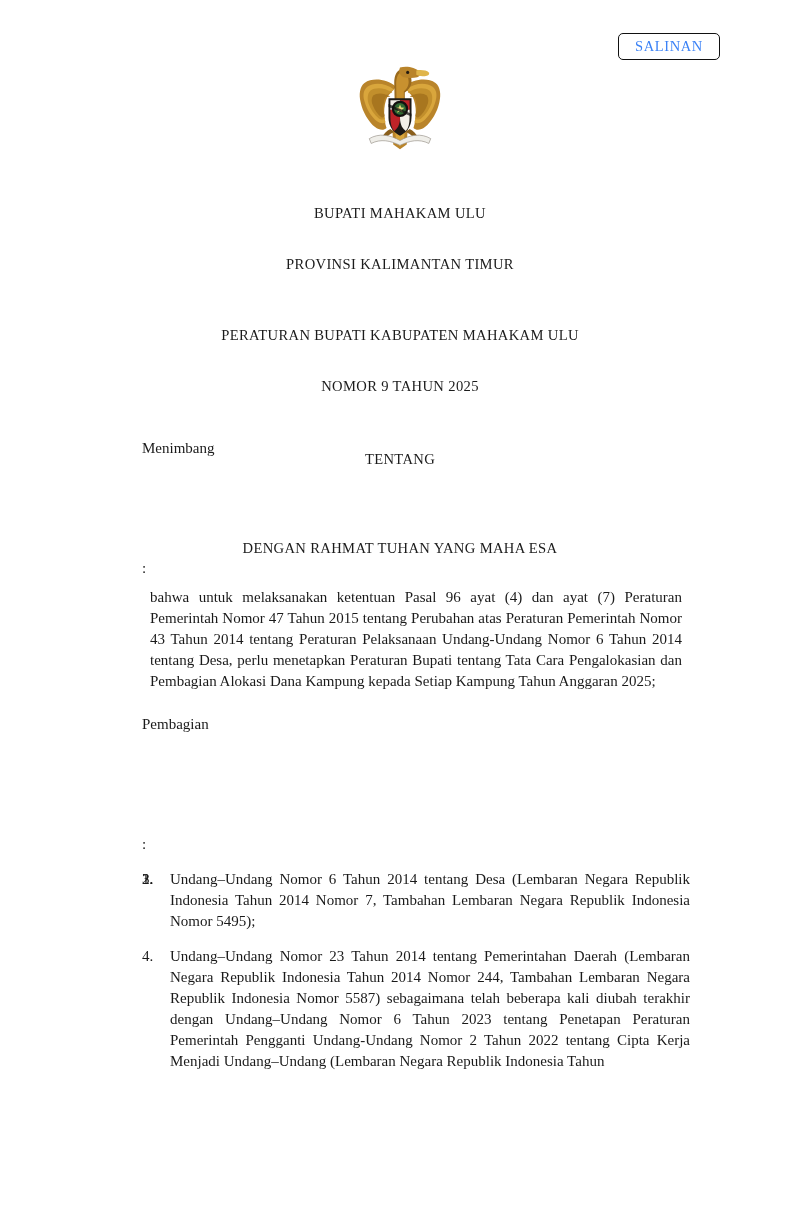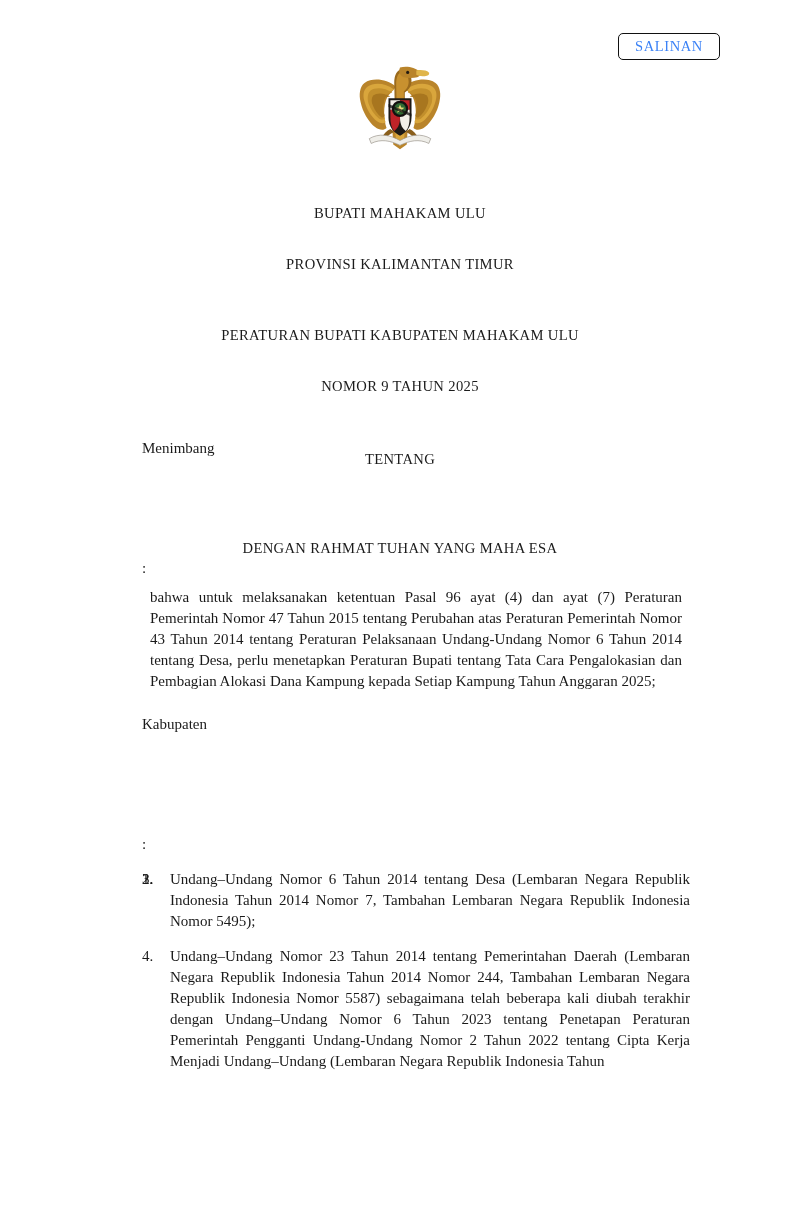--- a/index.html
+++ b/index.html
@@ -224,21 +224,21 @@
 
     <div class="row">
       <div class="row-label">Menimbang</div>
       <div class="row-colon">:</div>
       <div class="row-content">
         <p>bahwa untuk melaksanakan ketentuan Pasal 96 ayat (4) dan ayat (7) Peraturan Pemerintah Nomor 47 Tahun 2015 tentang Perubahan atas Peraturan Pemerintah Nomor 43 Tahun 2014 tentang Peraturan Pelaksanaan Undang-Undang Nomor 6 Tahun 2014 tentang Desa, perlu menetapkan Peraturan Bupati tentang Tata Cara Pengalokasian dan Pembagian Alokasi Dana Kampung kepada Setiap Kampung Tahun Anggaran 2025;</p>
       </div>
     </div>
 
     <div class="row">
-      <div class="row-label">Kabupaten</div>
+      <div class="row-label">Pembagian</div>
       <div class="row-colon">:</div>
       <div class="row-content">
         <ol class="numlist" id="mengingat-list">
             <li><span class="num">1.</span></li>
             <li><span class="num">2.</span></li>
             <li><span class="num">3.</span><span>Undang–Undang Nomor 6 Tahun 2014 tentang Desa (Lembaran Negara Republik Indonesia Tahun 2014 Nomor 7, Tambahan Lembaran Negara Republik Indonesia Nomor 5495);</span></li>
             <li><span class="num">4.</span><span>Undang–Undang Nomor 23 Tahun 2014 tentang Pemerintahan Daerah (Lembaran Negara Republik Indonesia Tahun 2014 Nomor 244, Tambahan Lembaran Negara Republik Indonesia Nomor 5587) sebagaimana telah beberapa kali diubah terakhir dengan Undang–Undang Nomor 6 Tahun 2023 tentang  Penetapan Peraturan Pemerintah Pengganti Undang-Undang Nomor 2 Tahun 2022 tentang Cipta Kerja Menjadi Undang–Undang (Lembaran Negara Republik Indonesia Tahun</span></li>
           </ol>
       </div>
     </div>

